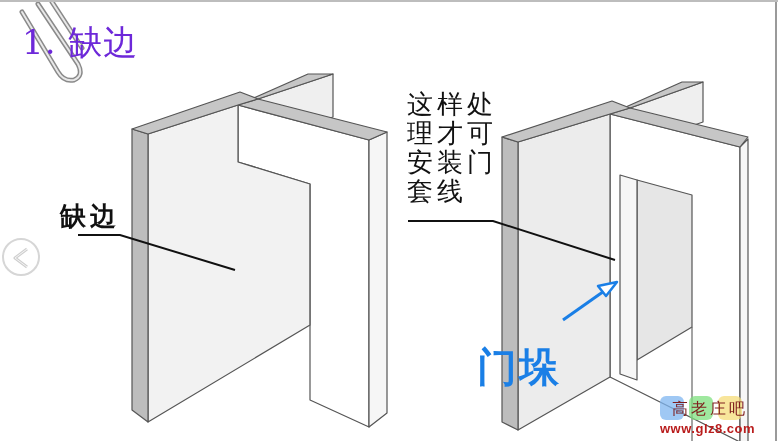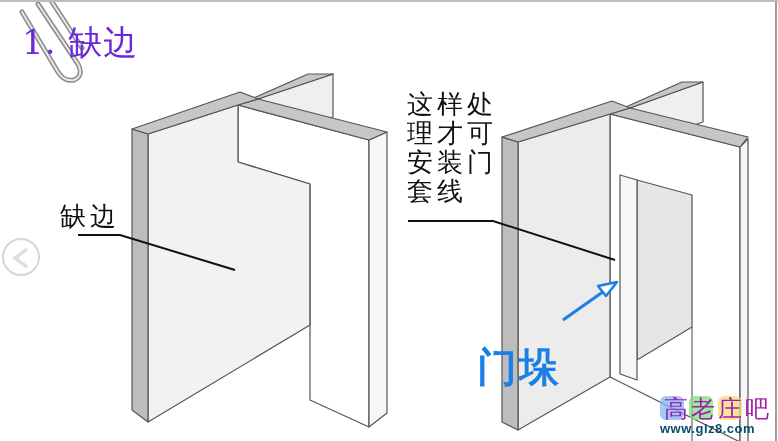--- a/index.html
+++ b/index.html
@@ -1,31 +1,31 @@
 <!DOCTYPE html>
 <html><head>
 <meta charset="utf-8">
 <style>
   html, body { margin: 0; padding: 0; background: #ffffff; }
   body { width: 778px; height: 441px; position: relative; overflow: hidden; font-family: "DejaVu Sans", sans-serif; }
   .slide { position: absolute; left: 0; top: 0; width: 778px; height: 441px; background: #fff; border-top: 2px solid #bdbdbd; box-sizing: border-box; }
   .right-border { position: absolute; right: 1px; top: 0; width: 2px; height: 441px; background: #9a9a9a; }
   svg.art { position: absolute; left: 0; top: 0; }
   .title { position: absolute; left: 22px; top: 20px; font-size: 34px; color: #6d28d9; font-family: "DejaVu Serif", serif; letter-spacing: 1px; line-height: 40px; }
-  .lbl-left { position: absolute; left: 60px; top: 199px; font-size: 26px; color: #111; letter-spacing: 4px; line-height: 30px; }
+  .lbl-left { position: absolute; left: 60px; top: 199px; font-size: 26px; color: #111; letter-spacing: 4px; line-height: 30px; font-weight: bold; }
   .note-grid { position: absolute; left: 405px; top: 88px; display: grid; grid-template-columns: 30px 30px 30px; grid-auto-rows: 29px; font-size: 26px; color: #111; line-height: 29px; }
   .note-col { display: flex; flex-direction: column; }
   .note-col span { height: 29px; display: block; text-align: center; }
   .blue-label { position: absolute; left: 477px; top: 313px; font-size: 40px; font-weight: bold; color: #1a7fe6; letter-spacing: 2px; line-height: 46px; font-family: "DejaVu Serif", serif; margin-top: 29px; }
   .prev-btn { position: absolute; left: 2px; top: 236px; width: 38px; height: 38px; border-radius: 50%; border: 2px solid #d6d6d6; box-sizing: border-box; background: rgba(255,255,255,0.7); cursor: pointer; }
   .prev-btn svg { position: absolute; left: 0; top: 0; }
   .watermark { position: absolute; left: 660px; top: 390px; width: 118px; height: 51px; }
   .wm-block { position: absolute; top: 4px; width: 24px; height: 24px; border-radius: 6px; opacity: 0.75; }
-  .wm-chars { position: absolute; left: 4px; top: 0px; font-size: 24px; color: #a21caf; letter-spacing: 3px; font-family: "DejaVu Serif", serif; line-height: 34px; }
-  .wm-url { position: absolute; left: 0px; top: 29px; font-size: 13px; color: #0c4a6e; font-weight: bold; font-family: "Liberation Sans", sans-serif; letter-spacing: 0.5px; }
+  .wm-chars { position: absolute; left: 12px; top: 0px; font-size: 16px; color: #7f1d1d; letter-spacing: 3px; font-family: "DejaVu Serif", serif; line-height: 34px; }
+  .wm-url { position: absolute; left: 0px; top: 29px; font-size: 13px; color: #b91c1c; font-weight: bold; font-family: "Liberation Sans", sans-serif; letter-spacing: 0.5px; }
 </style>
 </head>
 <body>
 
 <div class="slide">
 
   <svg class="art" width="778" height="441" viewBox="0 0 778 441">
 
     <g stroke="#555" stroke-width="1.2" stroke-linejoin="round">
 

